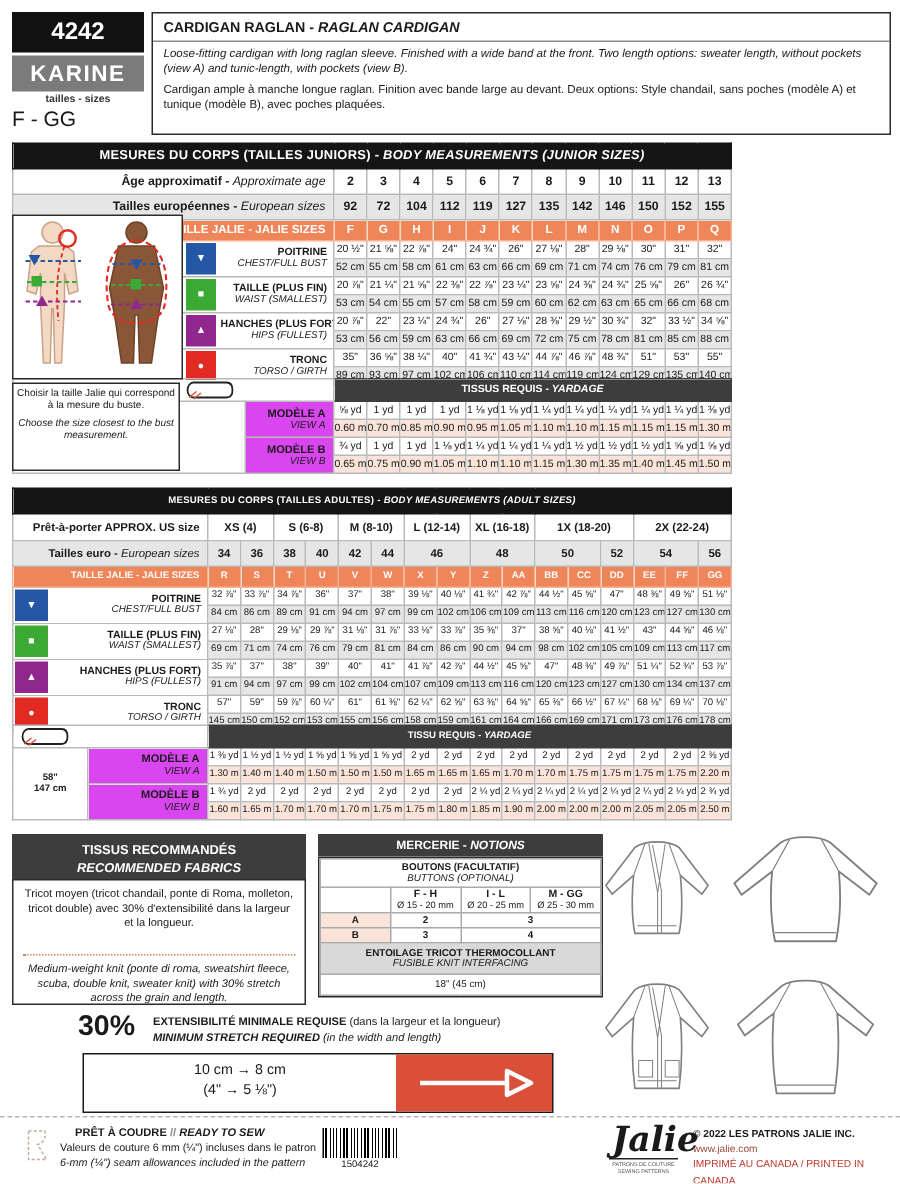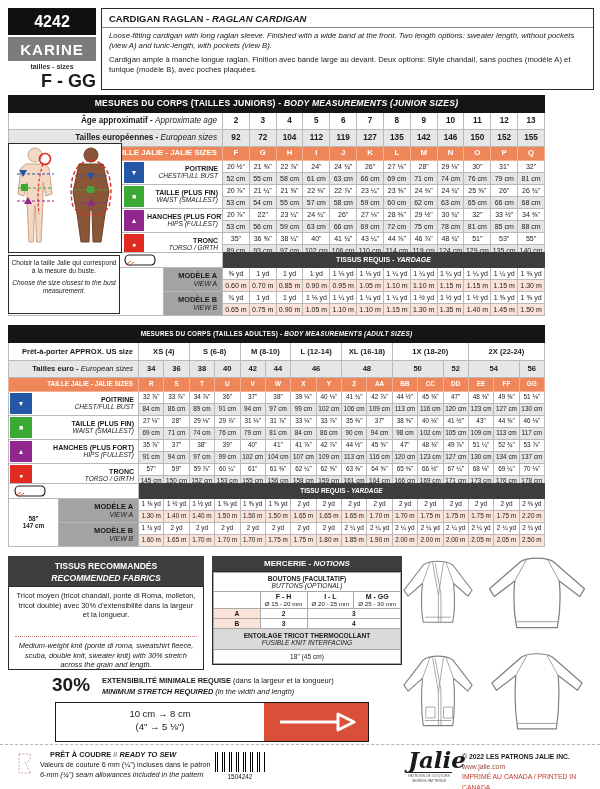--- a/index.html
+++ b/index.html
@@ -6,29 +6,29 @@
   #page{position:relative;width:600px;height:789px;background:#fff;overflow:hidden;
         font-family:"Liberation Sans",sans-serif;color:#1a1a1a;}
   .abs{position:absolute;}
 
   
   #hnum{left:8px;top:8px;width:88px;height:27px;background:#111;color:#fff;font-weight:bold;
         font-size:16px;display:flex;align-items:center;justify-content:center;}
   #hname{left:8px;top:37px;width:88px;height:24px;background:#7b7b7b;color:#fff;font-weight:bold;
         font-size:15px;letter-spacing:1px;display:flex;align-items:center;justify-content:center;}
   #hsizes{left:8px;top:63px;width:88px;text-align:center;font-size:7px;font-weight:bold;color:#333;}
-  #hrange{left:8px;top:71px;width:88px;text-align:right;font-size:18px;font-weight:bold;}
+  #hrange{left:8px;top:71px;width:88px;text-align:left;font-size:14px;font-weight:normal;}
   #hbox{left:101px;top:8px;width:491px;height:80px;border:1.5px solid #2a2a2a;}
   #htitle{border-bottom:1px solid #888;font-weight:bold;font-size:9.5px;padding:4px 7px 3px 7px;}
   #htitle i{font-style:italic;}
   .hdesc{font-size:7.7px;line-height:1.35;padding:3px 7px 0 7px;}
   .hdesc.en{font-style:italic;}
 
   
-  .dt{position:absolute;left:8px;width:537px;border-collapse:collapse;table-layout:fixed;
+  .dt{position:absolute;left:8px;width:480px;border-collapse:collapse;table-layout:fixed;
       border:1.5px solid #1a1a1a;}
   .dt td{border:1px solid #b9b9b9;text-align:center;font-size:7px;padding:0;height:11px;
          line-height:1.05;white-space:nowrap;overflow:hidden;}
   .tbar td{background:#151515;color:#fff;font-weight:bold;font-size:8.6px;height:16px;
            border-color:#151515;letter-spacing:.2px;}
   .tbar i{font-style:italic;}
   .num td{font-weight:bold;font-size:8.2px;height:16px;}
   .euro td{background:#e6e6e6;}
   .jrow td{background:#ef8659;color:#fff;font-weight:bold;font-size:7.8px;height:13px;
            border-color:#f6b296;}
@@ -48,21 +48,21 @@
   .at .mlabel{padding-left:28px;}
   .at .sq{left:1px;width:22px;}
   .at td{font-size:6.4px;}
   .at .num td,.at .usg td{font-size:7.6px;}
   .usg td{font-weight:bold;height:17px;}
   .rollcell{text-align:left !important;background:#fff;}
   .ybart{background:#3d3d3d !important;color:#fff;font-weight:bold;font-size:8.4px;
          border-color:#3d3d3d !important;height:15px;}
   .ybart i{font-style:italic;}
   .wcol{font-size:7px;font-weight:bold;background:#fff;}
-  .vlabel{text-align:right !important;padding-right:5px !important;background:#a3a3a3;}
+  .vlabel{text-align:right !important;padding-right:5px !important;background:#d946ef;}
   .vlabel .fr{font-weight:bold;font-size:7.4px;}
   .vlabel i{font-style:italic;font-size:6.8px;}
 
   
   #figp{left:8px;top:143px;width:112px;height:108px;background:#fff;border:1.5px solid #2a2a2a;z-index:6;}
   #noteb{left:8px;top:255px;width:112px;height:59px;background:#fff;border:1.5px solid #2a2a2a;z-index:6;
          font-size:6.7px;text-align:center;padding:3px 2px;box-sizing:border-box;line-height:1.25;}
   #noteb .en{font-style:italic;display:block;margin-top:3px;}
 
   

